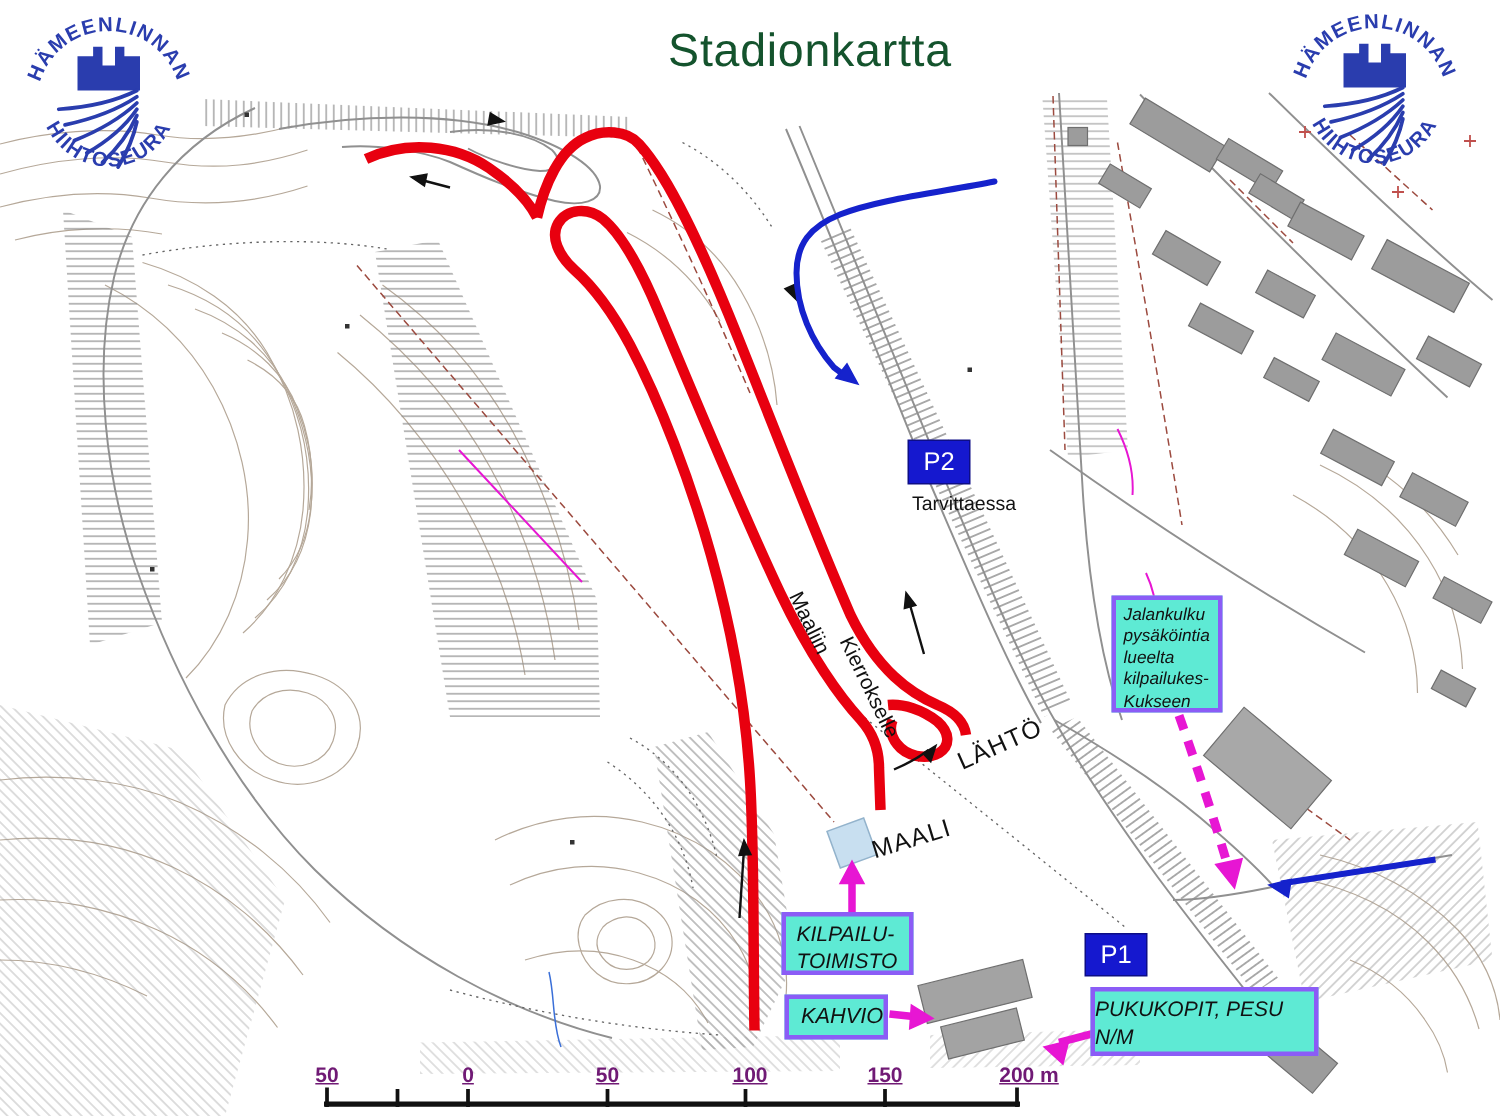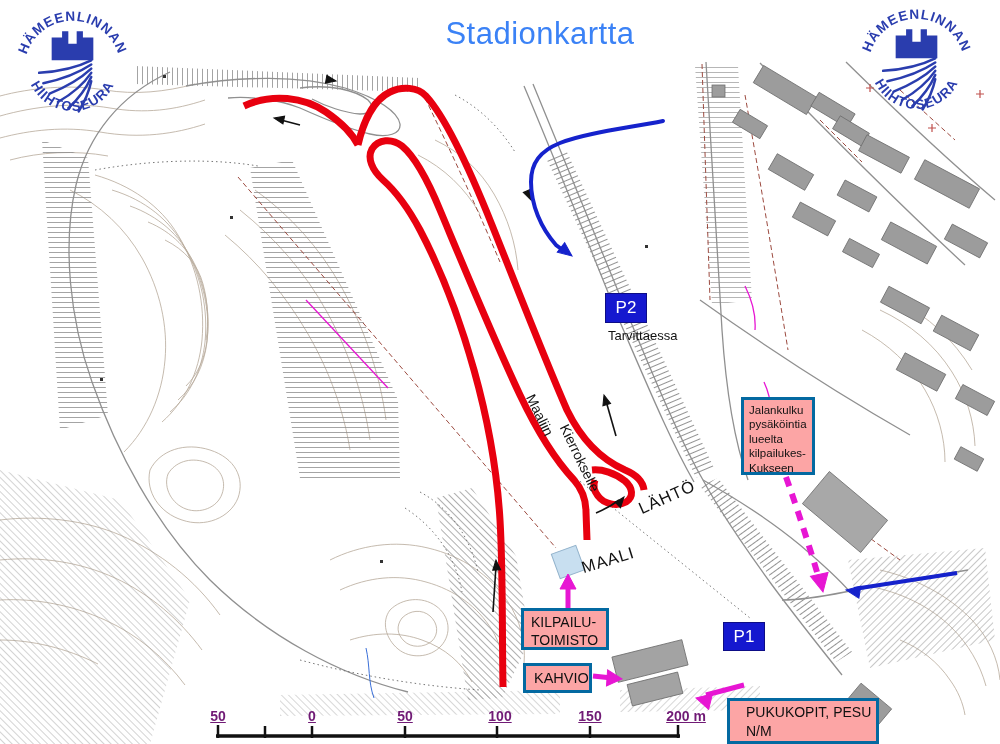--- a/index.html
+++ b/index.html
@@ -1,29 +1,29 @@
 <!DOCTYPE html>
 <html><head>
 <meta charset="utf-8">
 <style>
   html,body{margin:0;padding:0;background:#fff;}
   #stage{position:relative;width:1000px;height:744px;background:#fff;overflow:hidden;
          font-family:"Liberation Sans","DejaVu Sans",sans-serif;}
   #map-canvas{position:absolute;left:0;top:0;}
   .abs{position:absolute;}
-  .page-title{left:540px;top:16px;transform:translateX(-50%);font-size:31px;color:#3b82f6;letter-spacing:.5px;}
+  .page-title{left:540px;top:16px;transform:translateX(-50%);font-size:31px;color:#14532d;letter-spacing:.5px;}
   .p-marker{background:#1518cf;color:#fff;font-weight:normal;font-size:17px;display:flex;
             align-items:center;justify-content:center;box-shadow:0 0 0 1px #0d0d86;}
   .p2{left:606px;top:294px;width:40px;height:28px;}
   .p1{left:724px;top:623px;width:40px;height:27px;}
-  .callout{background:#fca5a5;border:3px solid #0369a1;color:#111;white-space:pre-line;box-sizing:border-box;}
+  .callout{background:#5eead4;border:3px solid #8b5cf6;color:#111;white-space:pre-line;box-sizing:border-box;font-style:italic;}
   .co-jalankulku{left:741px;top:397px;width:74px;height:78px;font-size:11.5px;line-height:14.4px;padding:3px 0 0 5px;}
   .co-kilpailu{left:521px;top:608px;width:88px;height:42px;font-size:14px;line-height:18px;padding:2px 0 0 7px;}
   .co-kahvio{left:523px;top:663px;width:69px;height:30px;font-size:14.5px;line-height:24px;padding:0 0 0 8px;}
-  .co-pukukopit{left:727px;top:658px;width:152px;height:46px;font-size:14px;line-height:19px;padding:2px 0 0 16px;margin-top:40px;}
+  .co-pukukopit{left:727px;top:658px;width:152px;height:46px;font-size:14px;line-height:19px;padding:2px 0 0 0;}
   .maplabel{color:#111;}
   .lb-tarvittaessa{left:608px;top:328px;font-size:13px;}
   .lb-maaliin{left:540px;top:415px;transform:translate(-50%,-50%) rotate(64deg);font-size:14px;}
   .lb-kierrokselle{left:580px;top:458px;transform:translate(-50%,-50%) rotate(64deg);font-size:14px;}
   .lb-lahto{left:667px;top:497px;transform:translate(-50%,-50%) rotate(-24deg);font-size:16.5px;letter-spacing:1px;}
   .lb-maali{left:608px;top:560px;transform:translate(-50%,-50%) rotate(-17deg);font-size:16.5px;letter-spacing:1px;}
   .scale-label{transform:translateX(-50%);top:708px;font-size:14px;font-weight:bold;color:#701a75;text-decoration:underline;}
   .logo{width:125px;height:125px;}
   .logo-left{left:10px;top:2px;}
   .logo-right{left:854px;top:0px;}

